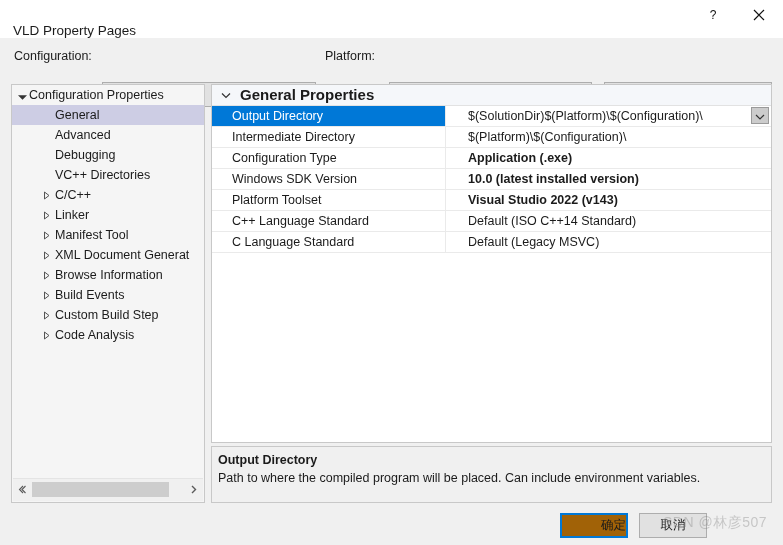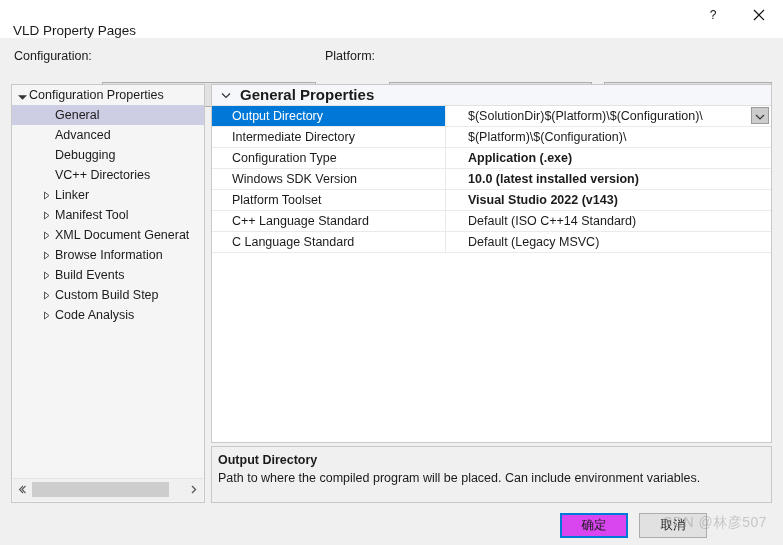--- a/index.html
+++ b/index.html
@@ -290,22 +290,23 @@
     font-size: 12.5px;
     color: #1b1b1b;
     padding: 0;
     cursor: default;
     text-align: center;
     line-height: 23px;
   }
   #ok-btn {
     left: 560px;
     border: 2px solid #0078d7;
-    background: #d946ef;
+    background: #a16207;
     line-height: 21px;
+    text-align: right;
   }
   #cancel-btn { left: 639px; }
 
   
   #watermark {
     position: absolute;
     left: 663px; top: 514px;
     font-size: 14px;
     color: rgba(120,120,120,0.35);
     white-space: nowrap;
@@ -368,20 +369,25 @@
     <div id="tree-scroll">
         <div class="tree-item root"><span class="tree-arrow">
             <svg width="9" height="9" viewBox="0 0 9 9">
               <path d="M7.5 1 L7.5 7.5 L1 7.5 Z" fill="#333" transform="rotate(45 4.5 4.5)"></path>
             </svg>
           </span><span>Configuration Properties</span></div>
         <div class="tree-item child selected"><span>General</span></div>
         <div class="tree-item child"><span>Advanced</span></div>
         <div class="tree-item child"><span>Debugging</span></div>
         <div class="tree-item child"><span>VC++ Directories</span></div>
+        <div class="tree-item child-arrow"><span class="tree-arrow">
+            <svg width="9" height="9" viewBox="0 0 9 9">
+              <path d="M2.5 1 L7 4.5 L2.5 8 Z" fill="none" stroke="#555" stroke-width="1"></path>
+            </svg>
+          </span><span>C/C++</span></div>
         <div class="tree-item child-arrow"><span class="tree-arrow">
             <svg width="9" height="9" viewBox="0 0 9 9">
               <path d="M2.5 1 L7 4.5 L2.5 8 Z" fill="none" stroke="#555" stroke-width="1"></path>
             </svg>
           </span><span>Linker</span></div>
         <div class="tree-item child-arrow"><span class="tree-arrow">
             <svg width="9" height="9" viewBox="0 0 9 9">
               <path d="M2.5 1 L7 4.5 L2.5 8 Z" fill="none" stroke="#555" stroke-width="1"></path>
             </svg>
           </span><span>Manifest Tool</span></div>

